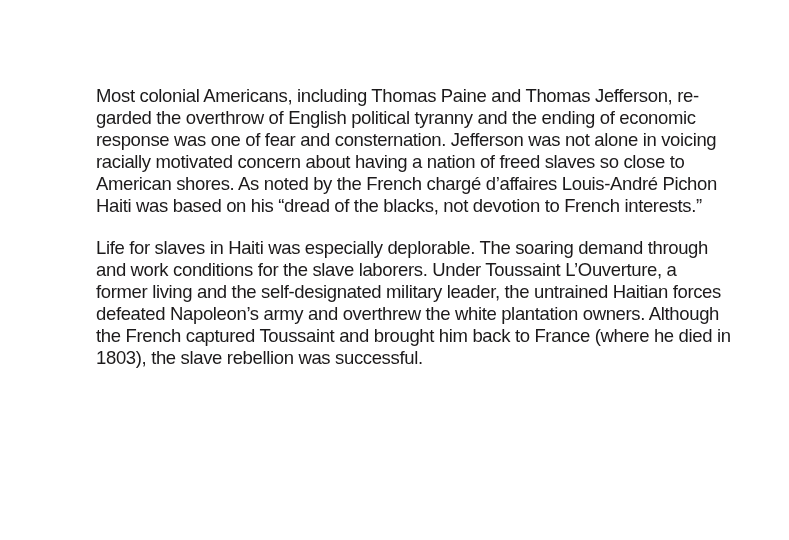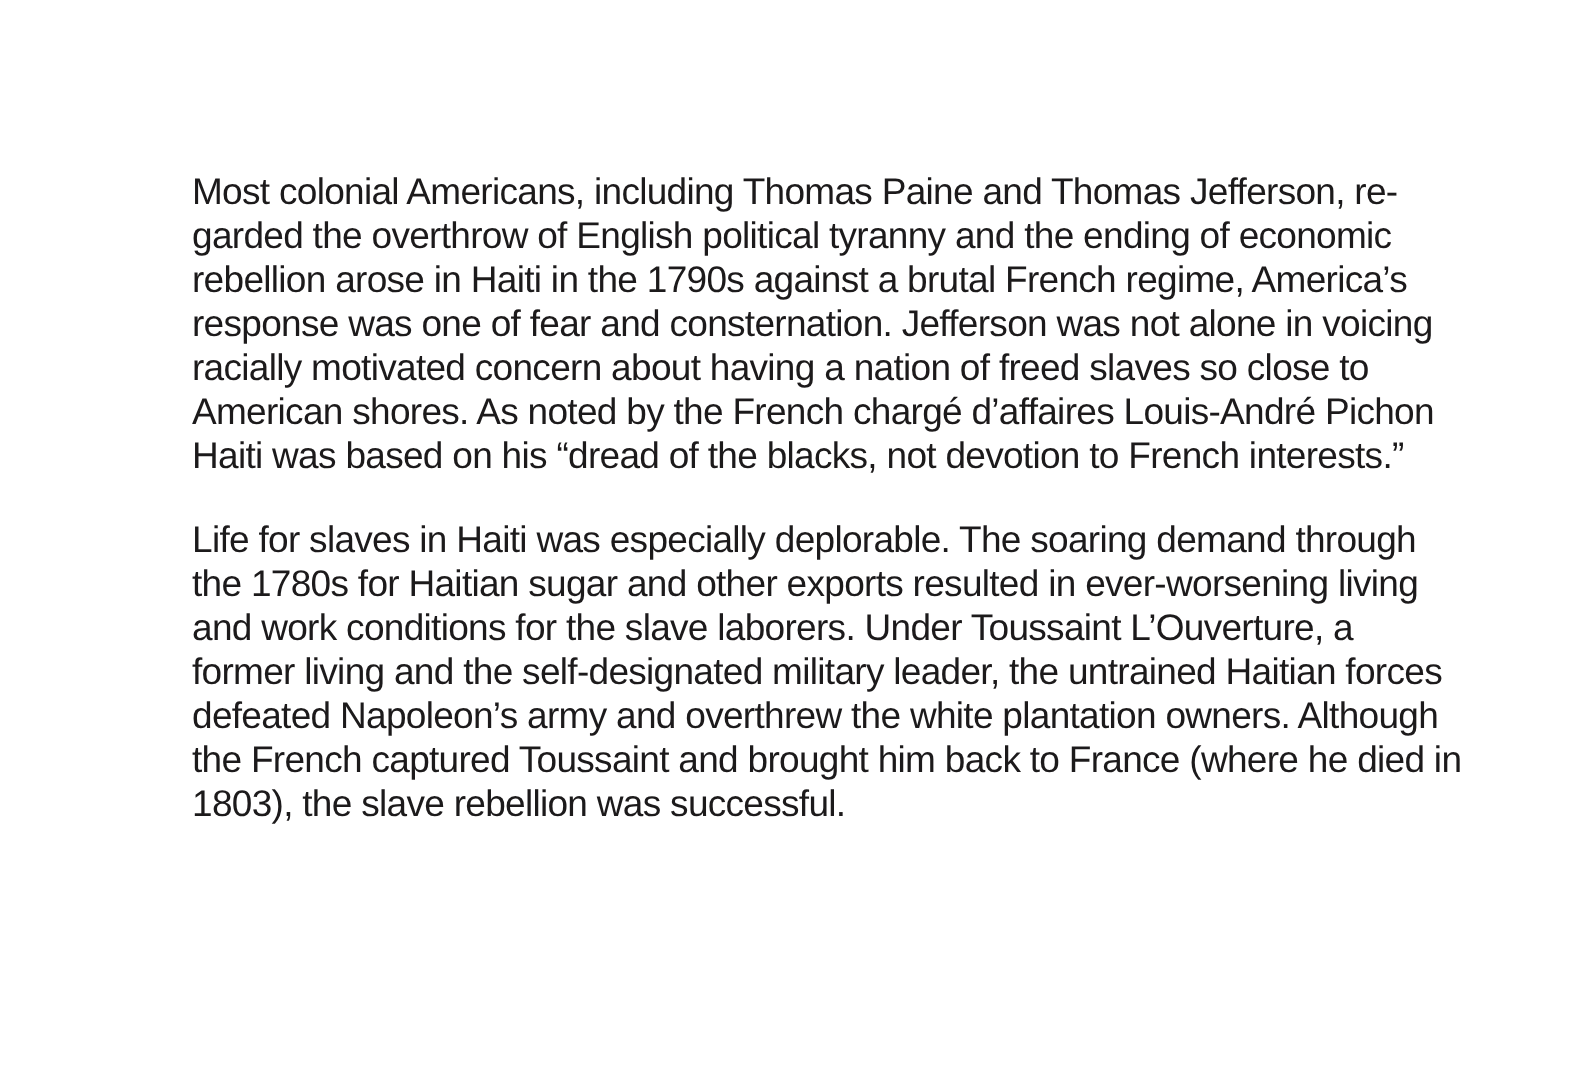--- a/index.html
+++ b/index.html
@@ -36,30 +36,28 @@
 </style>
 </head>
 <body>
 
 <div class="page">
   <div class="article">
 
     <div class="paragraph">
       <div class="line">Most colonial Americans, including Thomas Paine and Thomas Jefferson, re-</div>
       <div class="line">garded the overthrow of English political tyranny and the ending of economic</div>
-      <div class="line">rebellion arose in Haiti in the 1790s against a brutal French regime, America’s</div>
       <div class="line">response was one of fear and consternation. Jefferson was not alone in voicing</div>
       <div class="line">racially motivated concern about having a nation of freed slaves so close to</div>
       <div class="line">American shores. As noted by the French chargé d’affaires Louis-André Pichon</div>
       <div class="line">Haiti was based on his “dread of the blacks, not devotion to French interests.”</div>
     </div>
 
     <div class="paragraph">
       <div class="line">Life for slaves in Haiti was especially deplorable. The soaring demand through</div>
-      <div class="line">the 1780s for Haitian sugar and other exports resulted in ever-worsening living</div>
       <div class="line">and work conditions for the slave laborers. Under Toussaint L’Ouverture, a</div>
       <div class="line">former living and the self-designated military leader, the untrained Haitian forces</div>
       <div class="line">defeated Napoleon’s army and overthrew the white plantation owners. Although</div>
       <div class="line">the French captured Toussaint and brought him back to France (where he died in</div>
       <div class="line">1803), the slave rebellion was successful.</div>
     </div>
 
   </div>
 </div>
 

